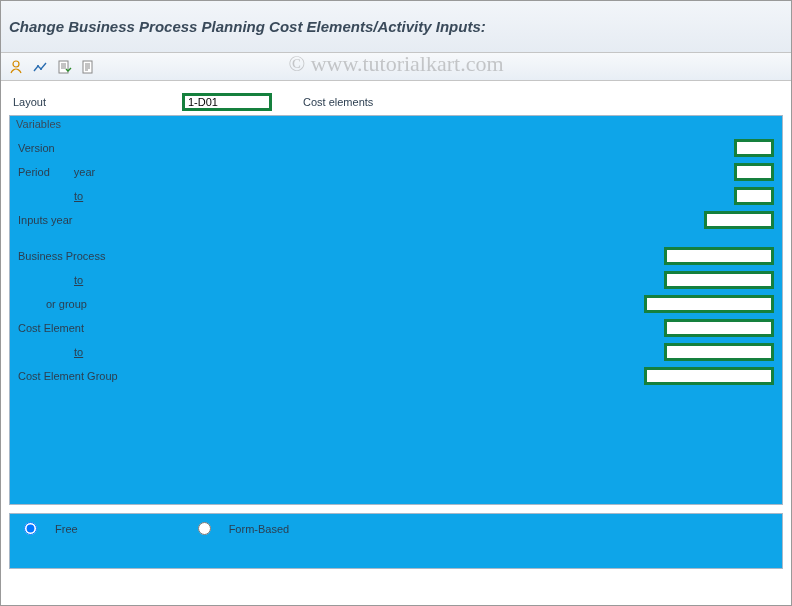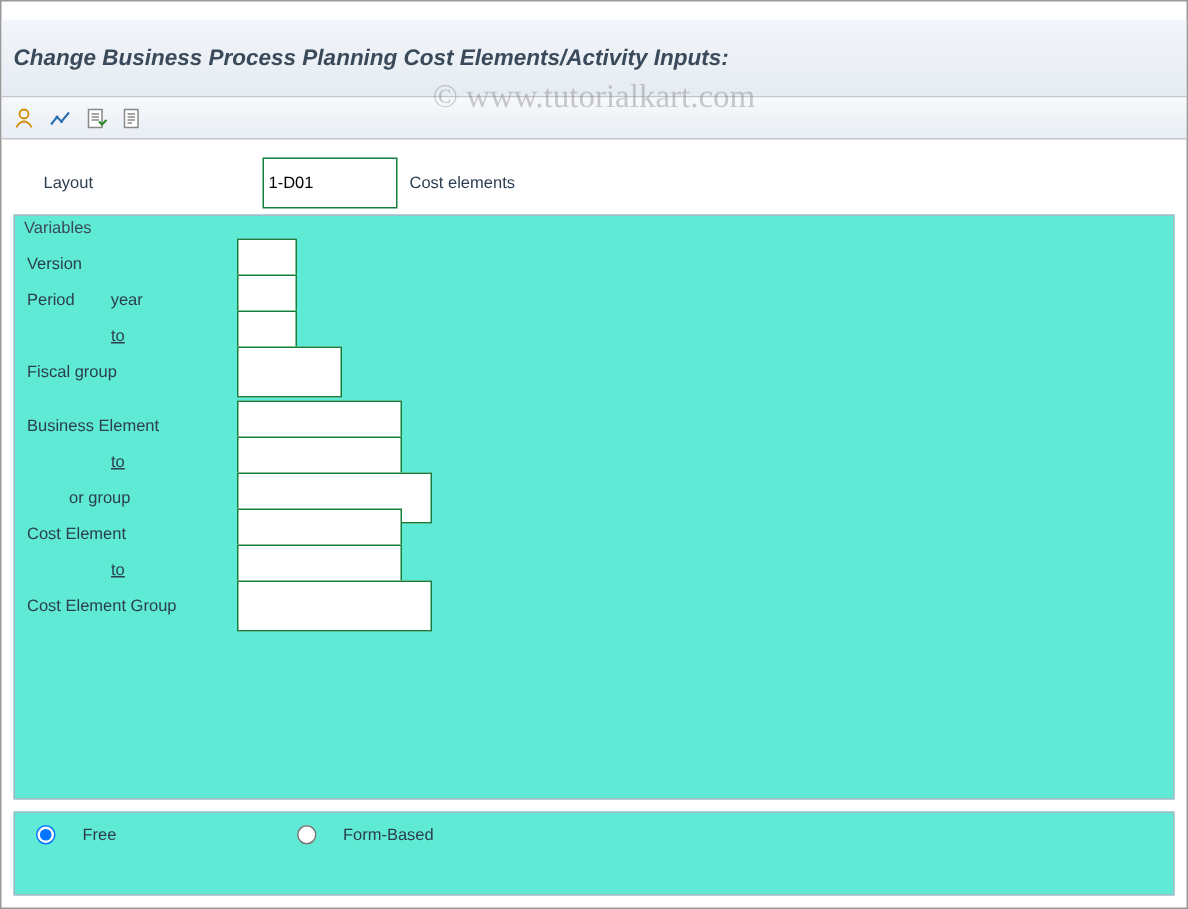--- a/index.html
+++ b/index.html
@@ -14,21 +14,20 @@
       position: relative;
     }
     .title-bar {
       background: linear-gradient(#f2f5f9, #e6ecf3);
       border-bottom: 1px solid #c5c5c5;
       padding: 17px 8px;
       font-size: 15px;
       font-weight: bold;
       font-style: italic;
       color: #3a4a5a;
-      margin-top: 12px;
     }
     .toolbar {
       background: linear-gradient(#f7f9fb,#e8eef5);
       border-bottom: 1px solid #c5c5c5;
       padding: 3px 6px;
       display: flex;
       gap: 6px;
       align-items: center;
       height: 28px;
     }
@@ -36,51 +35,53 @@
       width: 18px; height: 18px;
       display: inline-flex;
       align-items: center; justify-content: center;
       cursor: pointer;
     }
     .toolbar svg { width: 16px; height: 16px; }
     .content { padding: 6px 8px 8px 8px; }
     .layout-row {
       display: flex;
       align-items: center;
-      margin: 6px 0 4px 16px;
+      margin: 6px 0 4px 0;
+      gap: 23px;
     }
     .layout-row .lbl { width: 150px; color: #2c3e50; padding-left: 4px;}
     .input {
-      border: 1px solid #15803d;
-      height: 34px;
+      border: 3px solid #15803d;
+      height: 18px;
       padding: 1px 3px;
       font-size: 11px;
       background: #fff;
     }
     .input.layout-i { width: 90px; }
     .desc { margin-left: 8px; color: #2c3e50; }
     .group {
       border: 1px solid #a8b8c8;
-      background: #5eead4;
+      background: #0ea5e9;
       margin-top: 2px;
       position: relative;
     }
     .group-title {
       font-size: 11px;
       color: #3a4a5a;
       padding: 2px 6px 0 6px;
       background: transparent;
     }
     .group-body {
       padding: 6px 8px 10px 8px;
     }
     .field-row {
       display: flex;
       align-items: center;
       height: 24px;
+      justify-content: space-between;
     }
     .field-row .flabel {
       width: 140px;
       color: #2c3e50;
       display: flex;
     }
     .flabel .sub { padding-left: 56px; text-decoration: underline; }
     .flabel .sub2 { padding-left: 28px; }
     .input.w40 { width: 40px; }
     .input.w70 { width: 70px; }
@@ -176,28 +177,28 @@
       </div>
 
       <div class="field-row">
         <span class="flabel">
             <span class="sub">to</span>
           </span>
         <input class="input w40" type="text" value="" style="">
       </div>
 
       <div class="field-row">
-        <span class="flabel">Fiscal group</span>
+        <span class="flabel">Inputs year</span>
         <input class="input w70" type="text" value="" style="">
       </div>
 
       <div class="gap"></div>
 
       <div class="field-row">
-        <span class="flabel">Business Element</span>
+        <span class="flabel">Business Process</span>
         <input class="input w110" type="text" value="" style="">
       </div>
 
       <div class="field-row">
         <span class="flabel">
             <span class="sub">to</span>
           </span>
         <input class="input w110" type="text" value="" style="">
       </div>
 

